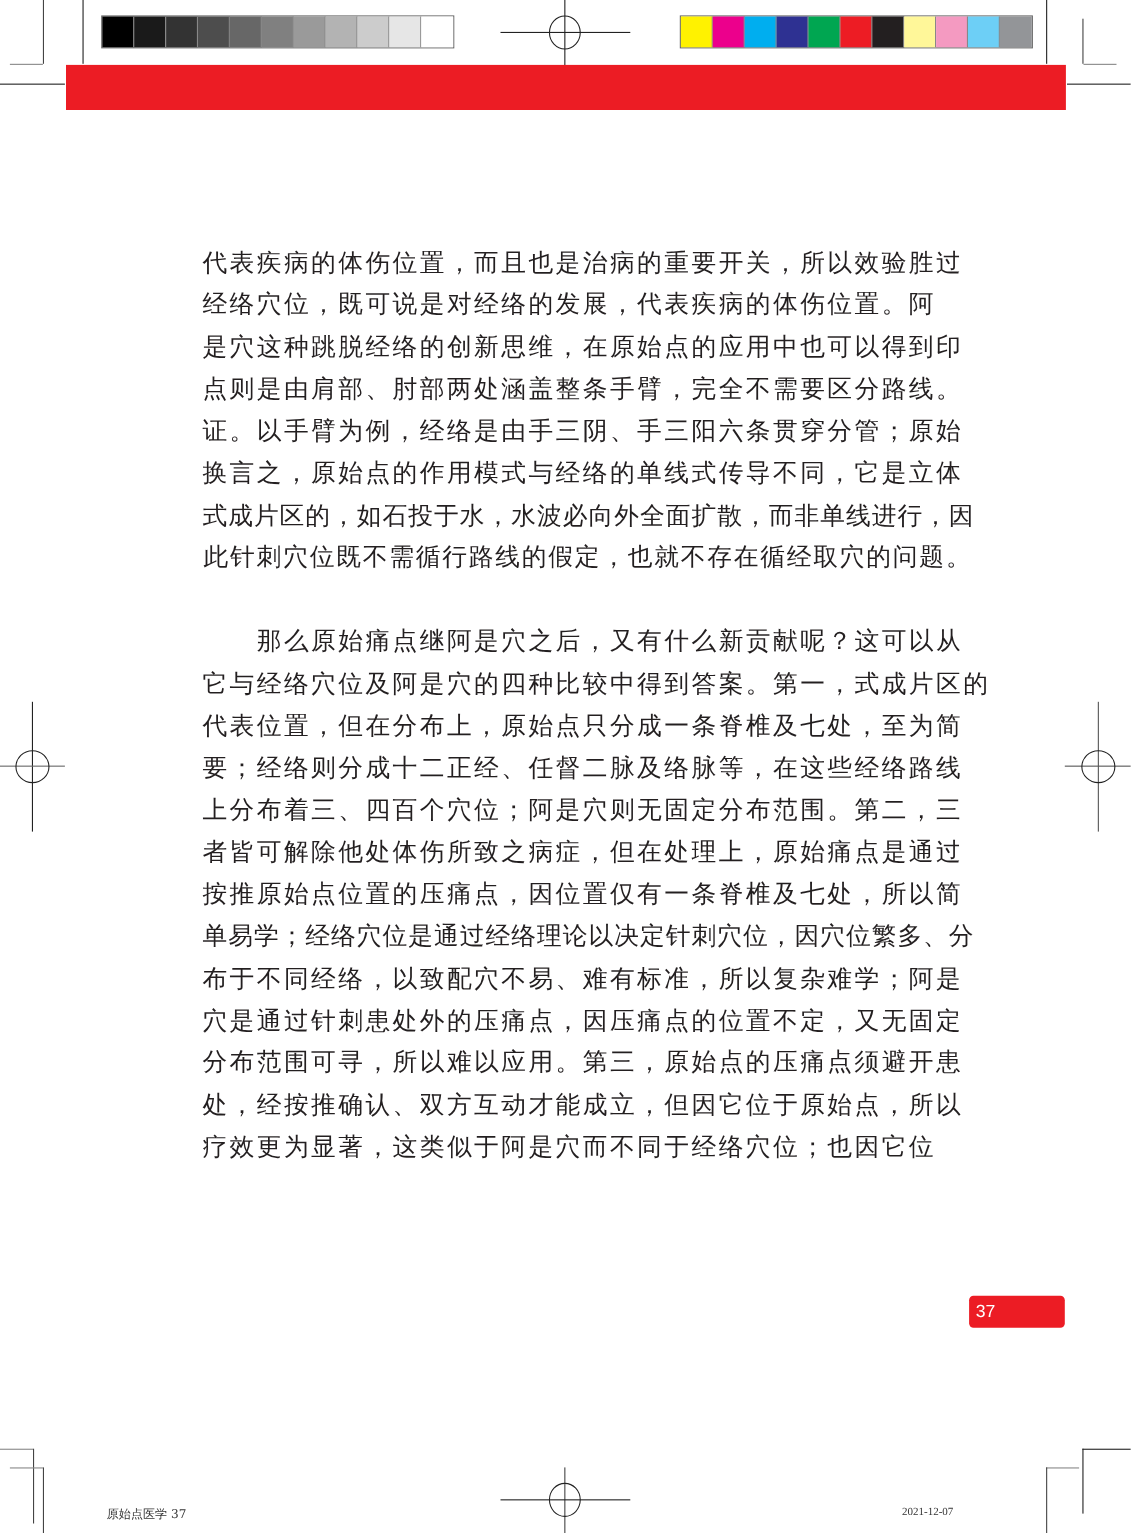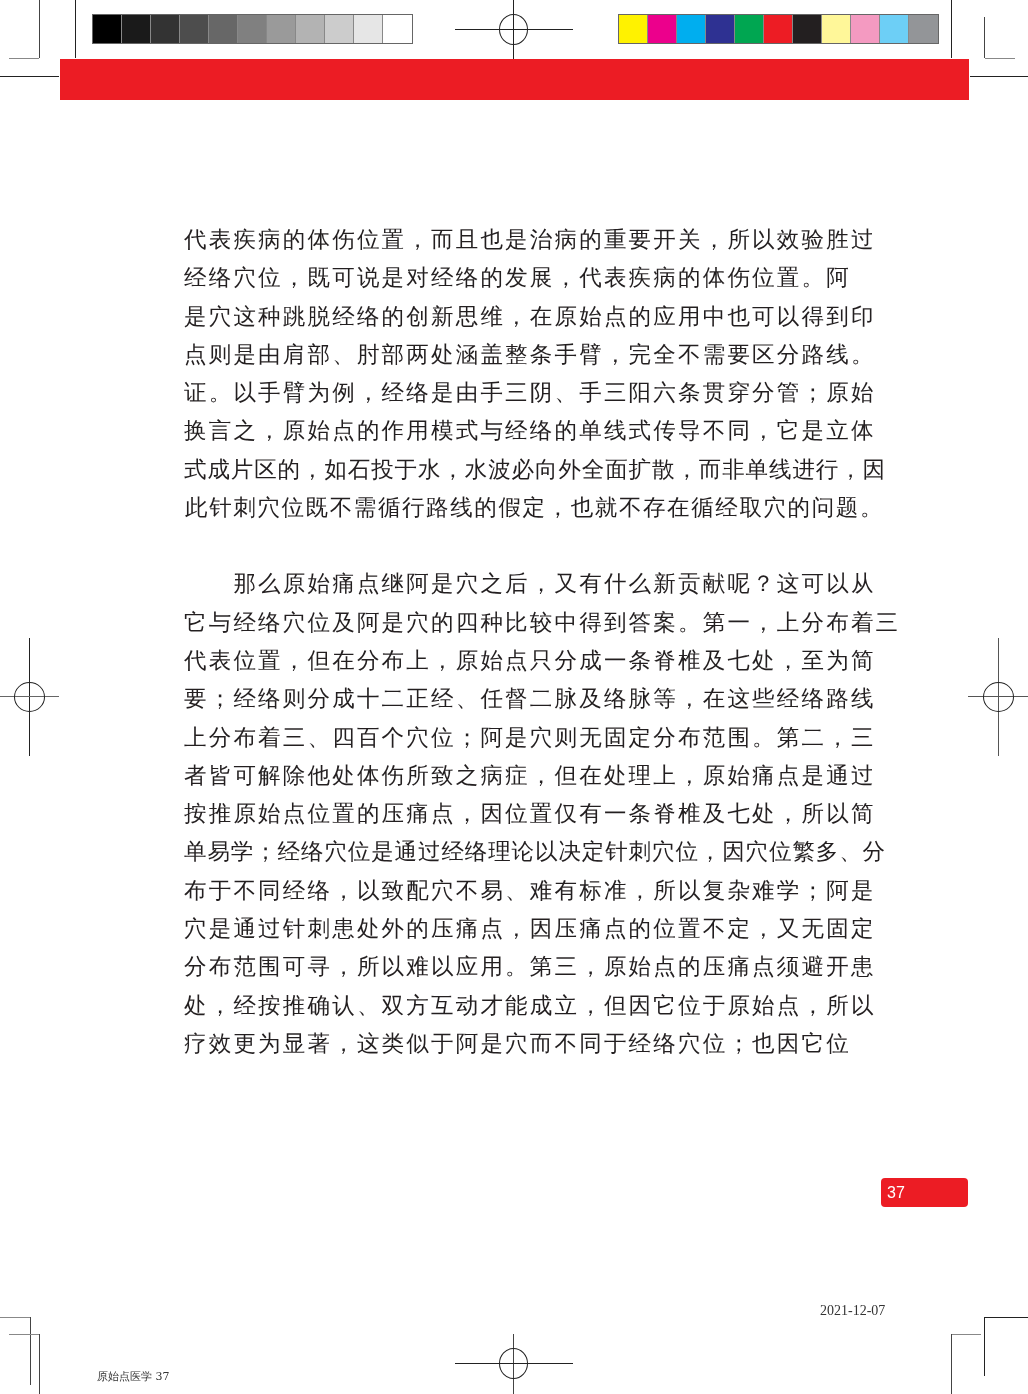--- a/index.html
+++ b/index.html
@@ -14,21 +14,21 @@
   .reg { position:absolute; }
   .reg .ring { position:absolute; border:1.5px solid #222; border-radius:50%; box-sizing:border-box; }
   .body-text { position:absolute; left:172px; top:220px; width:700px; font-size:22.5px; line-height:38.3px;
                letter-spacing:2.2px;margin-left:12px; }
   .para { margin:0; white-space:pre; }
   .gap { height:38px; }
   .page-num { position:absolute; left:881px; top:1178px; width:87px; height:29px; background:#ec1c24;
               border-radius:4px; color:#fff; font-size:16px; line-height:29px; font-family:"Liberation Sans", sans-serif; }
   .page-num span { position:absolute; left:6px; }
   .footer-left { position:absolute; left:97px; top:1369px; font-size:11px; color:#333; font-family:"DejaVu Serif", serif; }
-  .footer-right { position:absolute; left:820px; top:1303px; font-size:14px; color:#333; font-family:"Liberation Serif", serif; }
+  .footer-right { position:absolute; left:820px; top:1369px; font-size:10px; color:#333; font-family:"Liberation Serif", serif; }
 </style>
 </head>
 <body>
 
 <div class="line-v" style="left:75px; top:0; height:58px;"></div>
 <div class="line-h" style="left:0; top:76px; width:59px;"></div>
 <div class="line-h" style="left:9px; top:58px; width:30px; background:#888;"></div>
 <div class="line-v" style="left:39px; top:0; height:58px; background:#444;"></div>
 <div class="line-v" style="left:951px; top:0; height:58px;"></div>
 <div class="line-v" style="left:984px; top:17px; height:41px; background:#444;"></div>
@@ -89,21 +89,21 @@
     <p class="para">是穴这种跳脱经络的创新思维，在原始点的应用中也可以得到印</p>
     <p class="para">点则是由肩部、肘部两处涵盖整条手臂，完全不需要区分路线。</p>
     <p class="para">证。以手臂为例，经络是由手三阴、手三阳六条贯穿分管；原始</p>
     <p class="para">换言之，原始点的作用模式与经络的单线式传导不同，它是立体</p>
     <p class="para" style="letter-spacing:0.9px;">式成片区的，如石投于水，水波必向外全面扩散，而非单线进行，因</p>
     <p class="para" style="letter-spacing:1.6px;text-align:right;">此针刺穴位既不需循行路线的假定，也就不存在循经取穴的问题。</p>
   </div>
   <div class="gap"></div>
   <div>
     <p class="para">　　那么原始痛点继阿是穴之后，又有什么新贡献呢？这可以从</p>
-    <p class="para">它与经络穴位及阿是穴的四种比较中得到答案。第一，上分布着三</p>
+    <p class="para">它与经络穴位及阿是穴的四种比较中得到答案。第一，式成片区的</p>
     <p class="para">代表位置，但在分布上，原始点只分成一条脊椎及七处，至为简</p>
     <p class="para">要；经络则分成十二正经、任督二脉及络脉等，在这些经络路线</p>
     <p class="para">上分布着三、四百个穴位；阿是穴则无固定分布范围。第二，三</p>
     <p class="para">者皆可解除他处体伤所致之病症，但在处理上，原始痛点是通过</p>
     <p class="para">按推原始点位置的压痛点，因位置仅有一条脊椎及七处，所以简</p>
     <p class="para" style="letter-spacing:0.9px;">单易学；经络穴位是通过经络理论以决定针刺穴位，因穴位繁多、分</p>
     <p class="para">布于不同经络，以致配穴不易、难有标准，所以复杂难学；阿是</p>
     <p class="para">穴是通过针刺患处外的压痛点，因压痛点的位置不定，又无固定</p>
     <p class="para">分布范围可寻，所以难以应用。第三，原始点的压痛点须避开患</p>
     <p class="para">处，经按推确认、双方互动才能成立，但因它位于原始点，所以</p>

